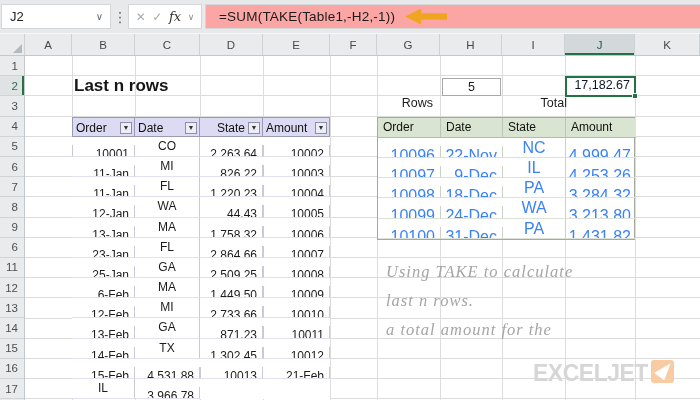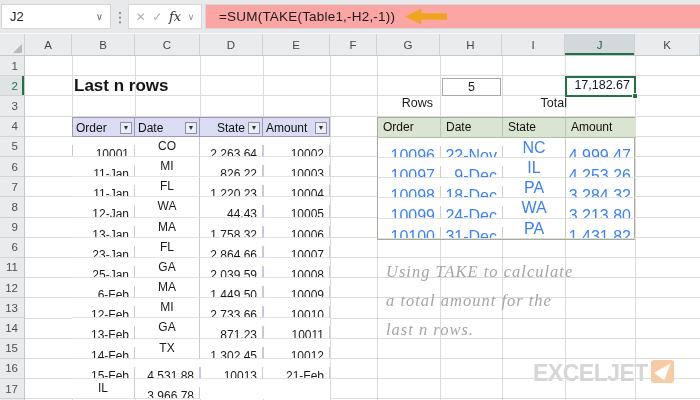--- a/index.html
+++ b/index.html
@@ -217,21 +217,21 @@
       <div class="ltd a-r">13-Jan</div>
       <div class="ltd a-c">MA</div>
       <div class="ltd a-r">1,758.32</div>
     <div class="ltd c0 a-r">10006</div>
       <div class="ltd a-r">23-Jan</div>
       <div class="ltd a-c">FL</div>
       <div class="ltd a-r">2,864.66</div>
     <div class="ltd c0 a-r">10007</div>
       <div class="ltd a-r">25-Jan</div>
       <div class="ltd a-c">GA</div>
-      <div class="ltd a-r">2,039.59</div>
+      <div class="ltd a-r">2,509.25</div>
     <div class="ltd c0 a-r">10008</div>
       <div class="ltd a-r">6-Feb</div>
       <div class="ltd a-c">MA</div>
       <div class="ltd a-r">1,449.50</div>
     <div class="ltd c0 a-r">10009</div>
       <div class="ltd a-r">12-Feb</div>
       <div class="ltd a-c">MI</div>
       <div class="ltd a-r">2,733.66</div>
     <div class="ltd c0 a-r">10010</div>
       <div class="ltd a-r">13-Feb</div>
@@ -272,22 +272,22 @@
       <div class="rtd a-c">WA</div>
       <div class="rtd a-r">3,213.80</div>
     <div class="rtd a-r">10100</div>
       <div class="rtd a-r">31-Dec</div>
       <div class="rtd a-c">PA</div>
       <div class="rtd a-r">1,431.82</div>
   </div>
 
   <div class="annotation">
     <div>Using TAKE to calculate</div>
+    <div>last n rows.</div>
     <div>a total amount for the</div>
-    <div>last n rows.</div>
   </div>
 
   <div class="logo">
     <span class="logo-text">EXCELJET</span>
     <span class="logo-box">
         <span class="logo-tri"></span>
       </span>
   </div>
 
 </div>

